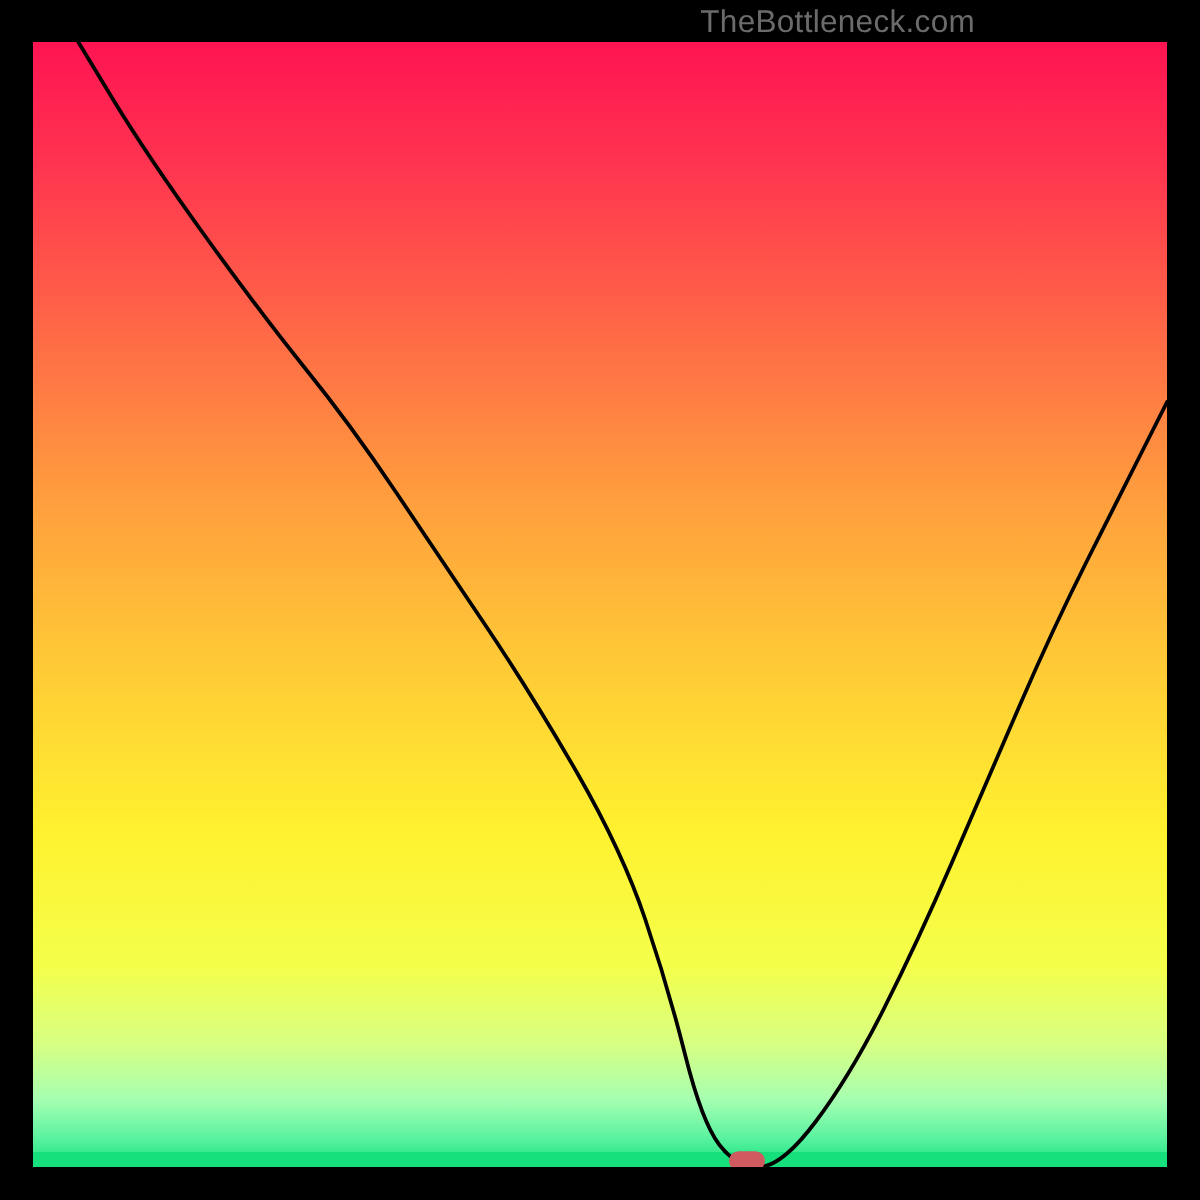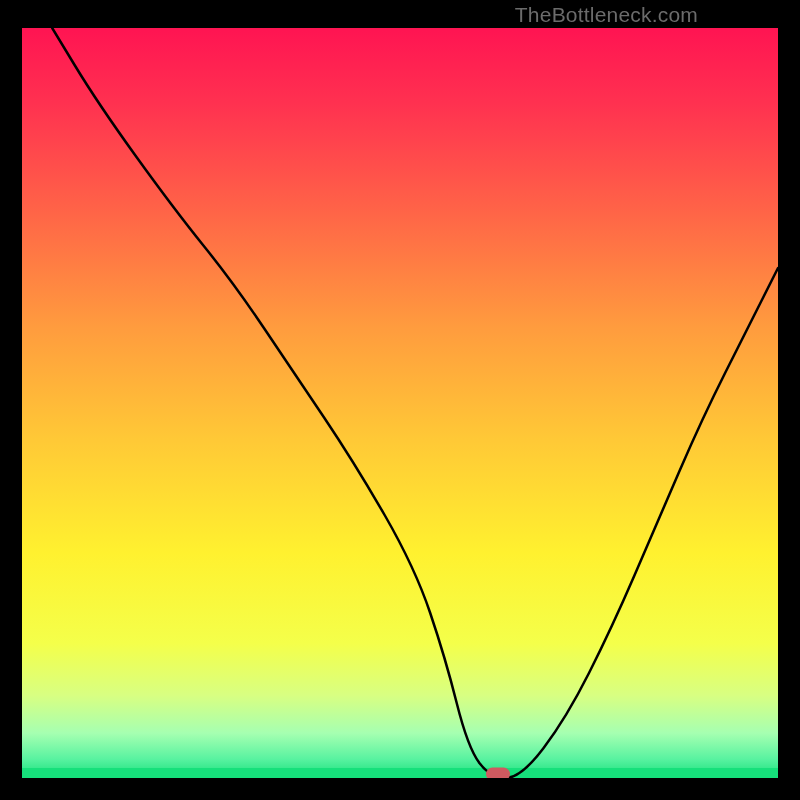--- a/index.html
+++ b/index.html
@@ -9,21 +9,20 @@
     height: 800px;
     background: #000;
     overflow: hidden;
     font-family: Arial, Helvetica, sans-serif;
   }
   .frame {
     position: relative;
     width: 660px;
     height: 800px;
     background: #000;
-    padding-left: 48px;
   }
   .watermark {
     position: absolute;
     top: 3px;
     right: 10px;
     font-size: 21px;
     font-weight: 500;
     color: #6b6b6b;
     letter-spacing: 0.2px;
     z-index: 10;

